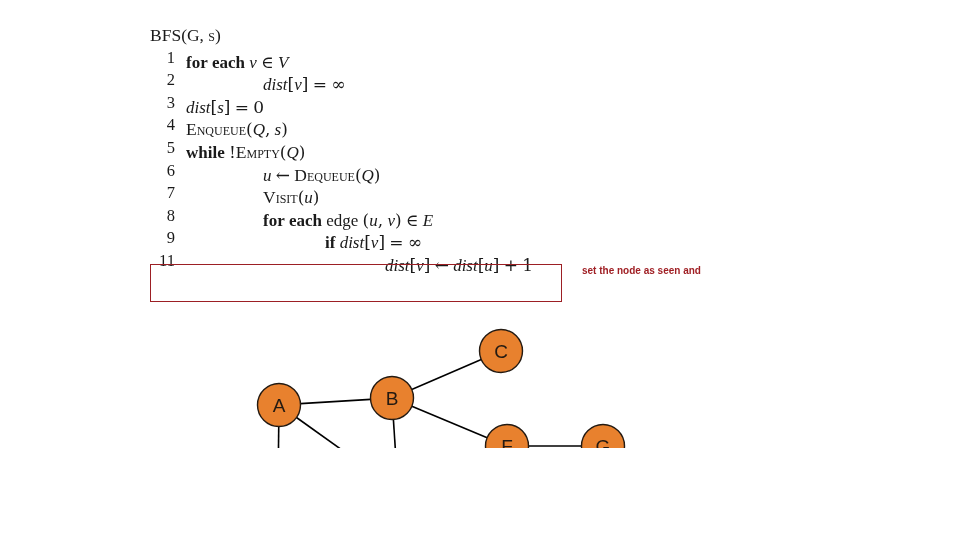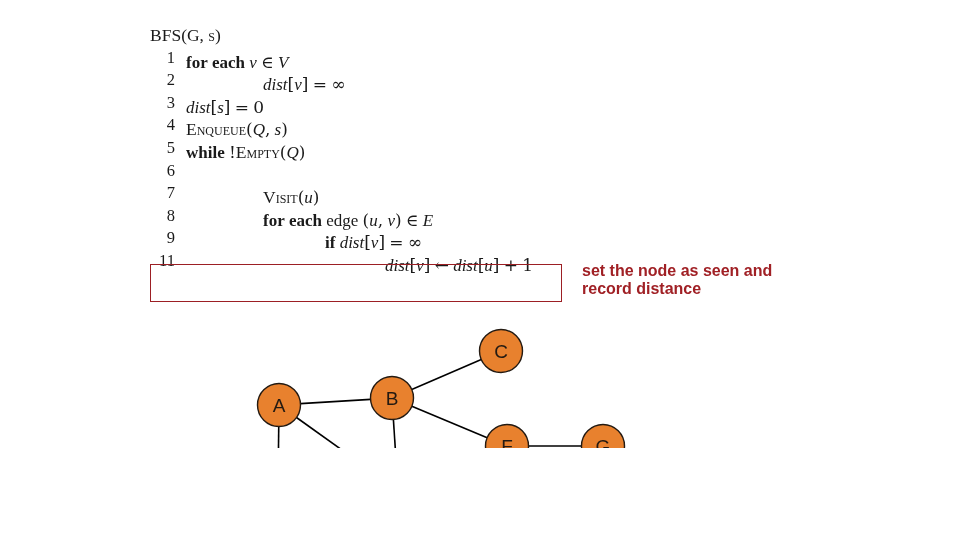--- a/index.html
+++ b/index.html
@@ -80,21 +80,21 @@
 
   
   #annotation {
     position: absolute;
     left: 582px;
     top: 262px;
     width: 200px;
     color: #a02025;
     font-family: "Liberation Sans", sans-serif;
     font-weight: bold;
-    font-size: 16px;
+    font-size: 10px;
     line-height: 18px;
   }
   #annotation div { white-space: nowrap; }
 
   
   #graph {
     position: absolute;
     left: 0;
     top: 0;
     width: 960px;
@@ -133,20 +133,21 @@
         <div class="code-line">
           <span class="lineno">4</span>
           <span class="code-body"><span class="sc">Enqueue</span><span class="mathsym">(</span><span class="it">Q</span><span class="mathsym">,</span>&nbsp;<span class="it">s</span><span class="mathsym">)</span></span>
         </div>
         <div class="code-line">
           <span class="lineno">5</span>
           <span class="code-body"><span class="kw">while</span>&nbsp;<span class="mathsym">!</span><span class="sc">Empty</span><span class="mathsym">(</span><span class="it">Q</span><span class="mathsym">)</span></span>
         </div>
         <div class="code-line">
           <span class="lineno">6</span>
+          <span class="code-body ind1"><span class="it">u</span>&nbsp;<span class="mathsym">←</span>&nbsp;<span class="sc">Dequeue</span><span class="mathsym">(</span><span class="it">Q</span><span class="mathsym">)</span></span>
         </div>
         <div class="code-line">
           <span class="lineno">7</span>
           <span class="code-body ind1"><span class="sc">Visit</span><span class="mathsym">(</span><span class="it">u</span><span class="mathsym">)</span></span>
         </div>
         <div class="code-line">
           <span class="lineno">8</span>
           <span class="code-body ind1"><span class="kw">for</span>&nbsp;<span class="kw">each</span>&nbsp;edge&nbsp;<span class="mathsym">(</span><span class="it">u</span><span class="mathsym">,</span>&nbsp;<span class="it">v</span><span class="mathsym">)</span>&nbsp;<span class="mathsym">∈</span>&nbsp;<span class="it">E</span></span>
         </div>
         <div class="code-line">
@@ -157,21 +158,20 @@
           <span class="lineno">11</span>
           <span class="code-body ind3"><span class="it">dist</span><span class="mathsym">[</span><span class="it">v</span><span class="mathsym">]</span>&nbsp;<span class="mathsym">←</span>&nbsp;<span class="it">dist</span><span class="mathsym">[</span><span class="it">u</span><span class="mathsym">]</span>&nbsp;<span class="mathsym">+</span>&nbsp;<span class="mathsym">1</span></span>
         </div>
       </div>
   </div>
 
   <div id="highlight-box" style="border-color: rgb(156, 31, 36);"></div>
 
   <div id="annotation" style="color: rgb(160, 32, 37);">
     <div>set the node as seen and</div>
-    <div>record distance</div>
   </div>
 
   <svg id="graph" viewBox="0 0 960 540" xmlns="http://www.w3.org/2000/svg">
     <g id="edge-layer">
         <line x1="300.45886609667656" y1="403.67068971082534" x2="370.54113390332344" y2="399.32931028917466" stroke="#000000" stroke-width="1.6"></line>
         <line x1="278.74707632629224" y1="426.498512265161" x2="278.25292367370776" y2="468.501487734839" stroke="#000000" stroke-width="1.6"></line>
         <line x1="296.4952696309448" y1="417.4966211649606" x2="380.5047303690552" y2="477.5033788350394" stroke="#000000" stroke-width="1.6"></line>
         <line x1="411.74283251638553" y1="389.4870355204576" x2="481.25716748361447" y2="359.5129644795424" stroke="#000000" stroke-width="1.6"></line>
         <line x1="393.39920145293036" y1="419.4544222782651" x2="396.60079854706964" y2="468.5455777217349" stroke="#000000" stroke-width="1.6"></line>
         <line x1="411.8410456026056" y1="406.28147990369627" x2="487.1589543973944" y2="437.71852009630373" stroke="#000000" stroke-width="1.6"></line>

